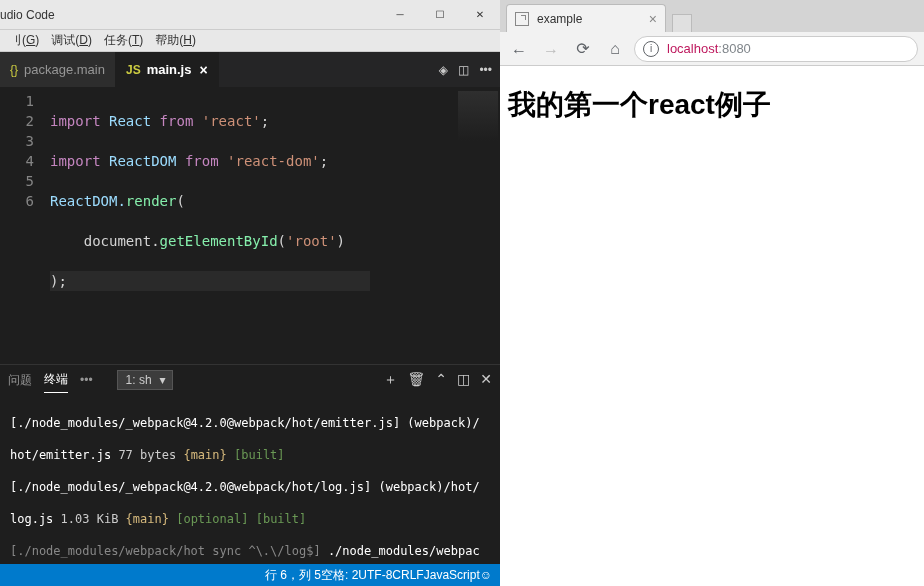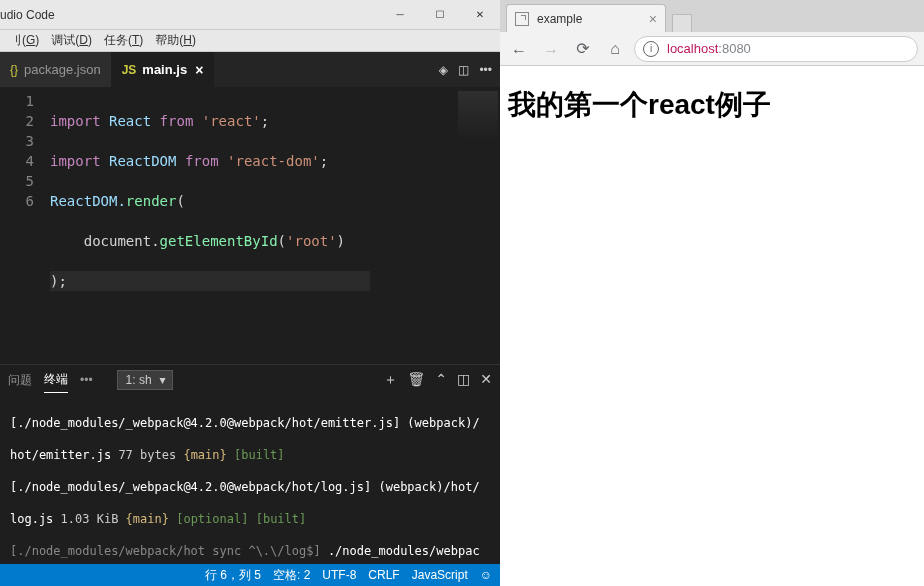--- a/index.html
+++ b/index.html
@@ -54,21 +54,21 @@
 .panel-actions span { cursor: pointer; font-size: 14px; }
 .terminal { flex: 1; padding: 4px 10px; font-family: Consolas, monospace; font-size: 12px; line-height: 16px; color: #ccc; white-space: pre-wrap; overflow: hidden; }
 .t-gray { color: #888; }
 .t-yellow { color: #d7ba7d; }
 .t-green { color: #6a9955; }
 .t-white { color: #fff; }
 
 
 .statusbar { height: 22px; background: #007acc; color: #fff; display: flex; align-items: center; font-size: 12px; padding: 0 8px; }
 .statusbar .left { display: flex; gap: 10px; }
-.statusbar .right { margin-left: auto; display: flex; gap: 12px; align-items: center; }
+.statusbar .right { margin-left: auto; display: flex; align-items: center; }
 .sb-item { cursor: pointer; }
 
 
 .chrome-top { background: #f2f2f2; }
 .tabstrip { height: 32px; display: flex; align-items: flex-end; padding-left: 6px; background: #d4d4d4; }
 .btab { height: 28px; background: #f2f2f2; border-top-left-radius: 4px; border-top-right-radius: 4px; display: flex; align-items: center; padding: 0 8px; font-size: 12px; color: #333; min-width: 160px; border: 1px solid #bbb; border-bottom: none; }
 .btab .favicon { width: 14px; height: 14px; border: 1px solid #888; margin-right: 8px; display: inline-block; position: relative; }
 .btab .favicon::after { content:""; position:absolute; top:2px; right:2px; width:4px; height:4px; border-top:1px solid #888; border-right:1px solid #888; }
 .btab .bclose { margin-left: auto; cursor: pointer; color: #888; font-size: 14px; }
 .newtab { width: 20px; height: 18px; margin-left: 6px; background: #e0e0e0; border: 1px solid #bbb; border-bottom: none; }
@@ -95,21 +95,21 @@
   </div>
   <div class="menubar">
     <span class="menu-item"><span>刂</span>(<u>G</u>)</span>
     <span class="menu-item"><span>调试</span>(<u>D</u>)</span>
     <span class="menu-item"><span>任务</span>(<u>T</u>)</span>
     <span class="menu-item"><span>帮助</span>(<u>H</u>)</span>
   </div>
   <div class="tabbar">
     <div class="tab">
       <span class="tab-icon ico-json">{}</span>
-      <span>package.json</span>
+      <span>package.main</span>
     </div>
     <div class="tab active">
       <span class="tab-icon ico-js">JS</span>
       <span>main.js</span>
       <span class="tab-close">×</span>
     </div>
     <div class="tabbar-actions">
       <span>◈</span>
       <span>◫</span>
       <span>•••</span>

